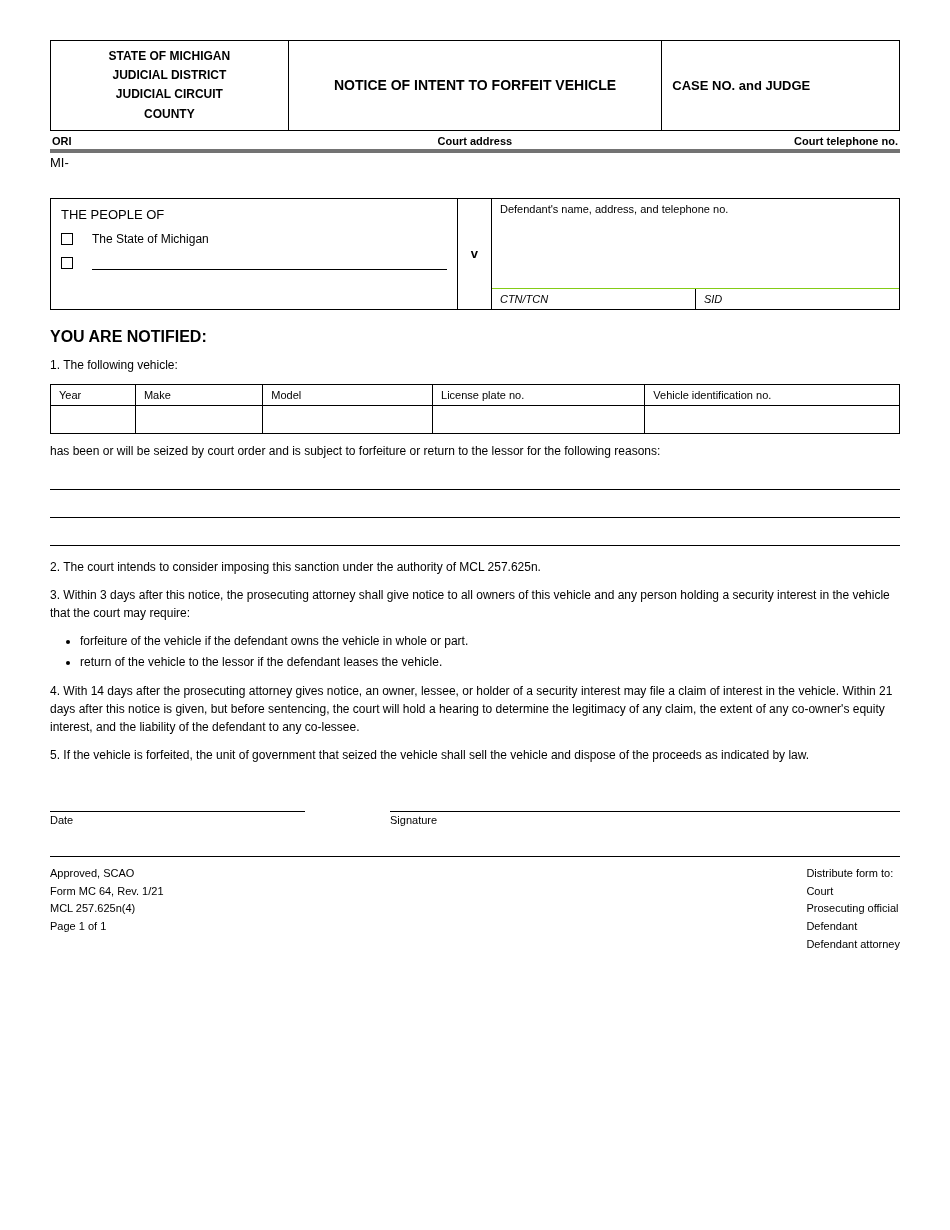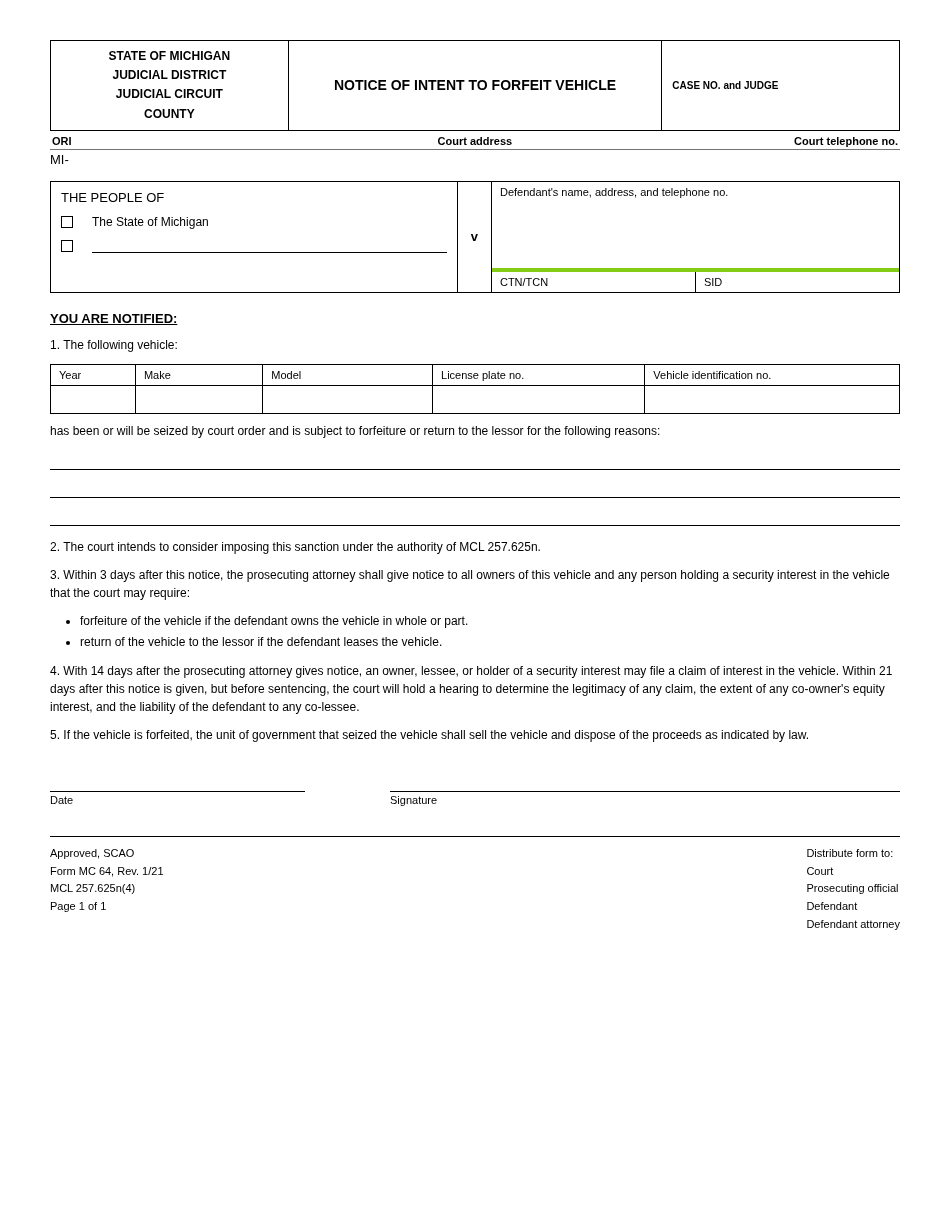--- a/index.html
+++ b/index.html
@@ -34,33 +34,33 @@
     }
     .header-center {
       width: 44%;
       text-align: center;
       font-size: 14px;
       font-weight: bold;
     }
     .header-right {
       width: 28%;
       font-weight: bold;
-      font-size: 10px;
+      font-size: 13px;
       vertical-align: top;
       padding: 6px 10px;
     }
 
     
     .ori-row {
       display: flex;
       justify-content: space-between;
       align-items: flex-start;
       margin-top: 4px;
       padding: 0 2px;
-      border-bottom: 1px solid #737373;
+      border-bottom: 4px solid #737373;
       padding-bottom: 2px;
     }
     .mi-row { font-size: 13px; margin-top: 2px; margin-bottom: 4px; }
 
     
     .checkbox-line {
       display: flex;
       align-items: center;
       gap: 19px;
       margin: 8px 0;
@@ -75,23 +75,22 @@
     }
     .underline-field {
       border-bottom: 1px solid #000;
       flex: 1;
       min-height: 14px;
     }
 
     
     .section-title {
       font-weight: bold;
-      font-size: 13px;
+      font-size: 16px;
       margin: 18px 0 8px 0;
-      text-decoration: underline;
     }
     .numbered-item {
       margin: 10px 0;
       font-size: 12px;
       line-height: 1.5;
     }
 
     
     .vehicle-table {
       width: 100%;
@@ -171,21 +170,21 @@
     }
     .footer-left, .footer-right {
       font-size: 11px;
       line-height: 1.6;
     }
 
     .party-wrapper {
       display: flex;
       width: 100%;
       border: 1px solid #000;
-      margin-top: 14px;
+      margin-top: 28px;
     }
     .party-left-block {
       width: 48%;
       border-right: 1px solid #000;
       padding: 8px 10px;
       min-height: 110px;
     }
     .v-block {
       width: 4%;
       display: flex;
@@ -201,21 +200,22 @@
       flex-direction: column;
       gap: 27px;
     }
     .defendant-top {
       padding: 4px 8px 30px 8px;
       font-size: 11px;
       flex: 1;
     }
     .ctn-sid-row {
       display: flex;
-      border-top: 4px solid #84cc16;
+      border-top: 1px solid #84cc16;
+      font-style: italic;
     }
     .ctn-block {
       flex: 1;
       padding: 4px 8px;
       font-size: 11px;
       border-right: 1px solid #000;
     }
     .sid-block {
       flex: 1;
       padding: 4px 8px;

